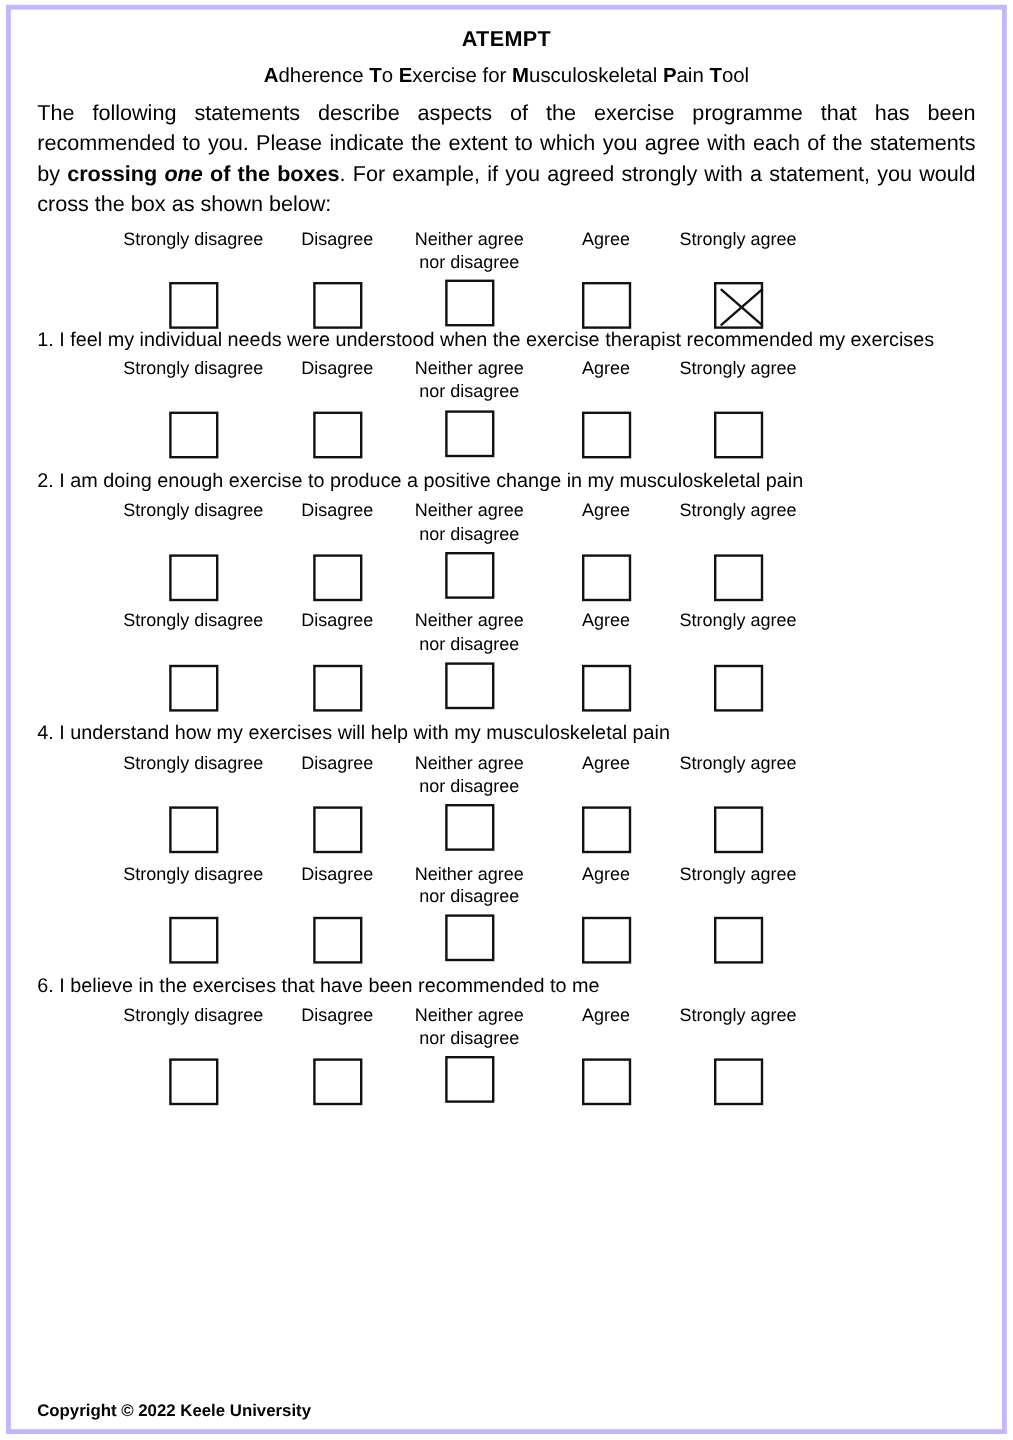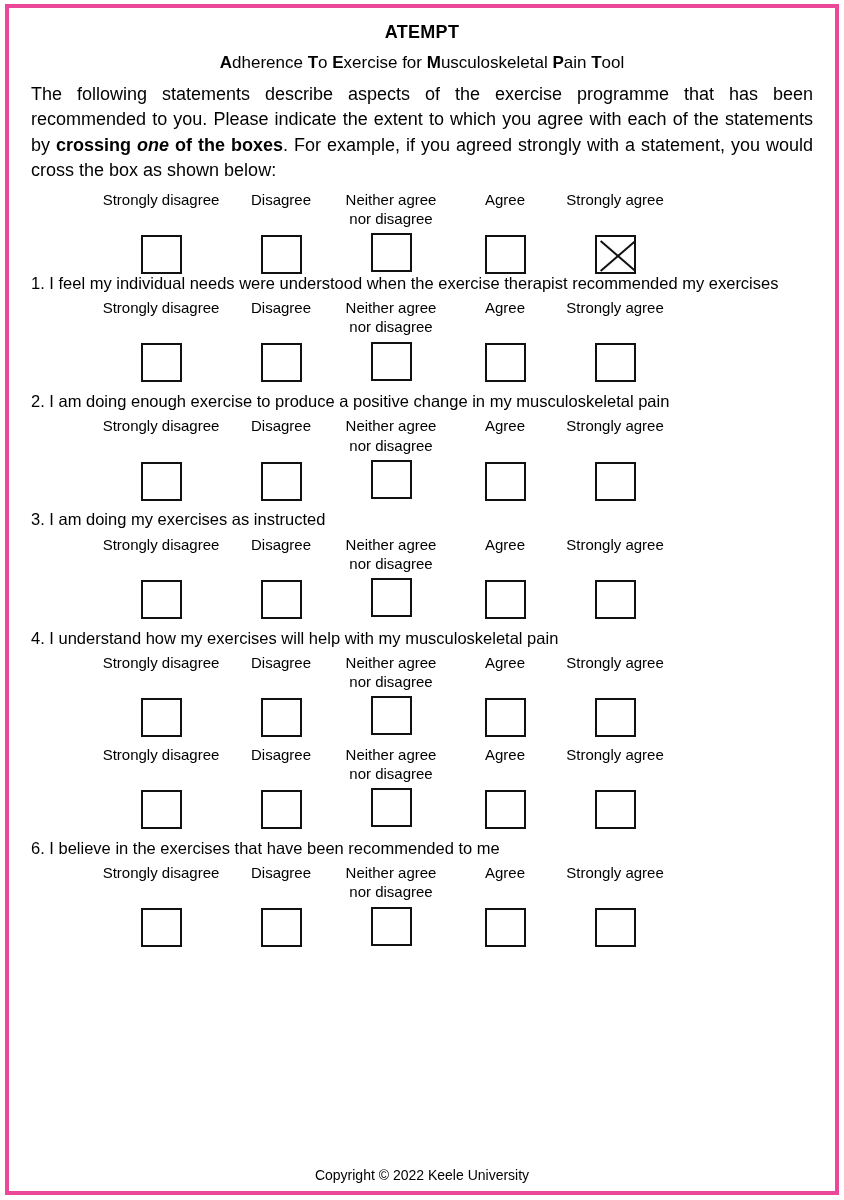--- a/index.html
+++ b/index.html
@@ -18,21 +18,21 @@
     box-sizing: border-box;
     width: 844px;
     height: 1200px;
     padding: 4px 5px 5px 5px;
     background: #ffffff;
   }
   .frame {
     box-sizing: border-box;
     width: 100%;
     height: 100%;
-    border: 4px solid #ec4899;
+    border: 4px solid #c4b5fd;
     background: #ffffff;
     padding: 10px 22px 6px 22px;
     position: relative;
   }
   
   .title {
     text-align: center;
     font-size: 18px;
     font-weight: bold;
     letter-spacing: 0.3px;
@@ -138,23 +138,23 @@
     right: 22px;
     bottom: 6px;
   }
   .score {
     font-size: 15.5px;
     line-height: 1.42;
     text-align: left;
     margin: 0;
   }
   .copyright {
-    text-align: center;
+    text-align: left;
     font-size: 14px;
-    font-weight: normal;
+    font-weight: bold;
     margin: 8px 0 2px 0;
   }
 </style>
 </head>
 <body>
 
 <div class="page">
   <div class="frame">
 
     <div class="title">ATEMPT</div>
@@ -264,21 +264,20 @@
         <div class="col c4">
           <span class="lab">Strongly agree</span>
           <div class="boxwrap">
               <div class="box"></div>
             </div>
         </div>
       </div>
     </div>
 
     <div class="qblock">
-      <p class="qtext">3. I am doing my exercises as instructed</p>
       <div class="scale">
         <div class="col c0">
           <span class="lab">Strongly disagree</span>
           <div class="boxwrap">
               <div class="box"></div>
             </div>
         </div>
         <div class="col c1">
           <span class="lab">Disagree</span>
           <div class="boxwrap">

